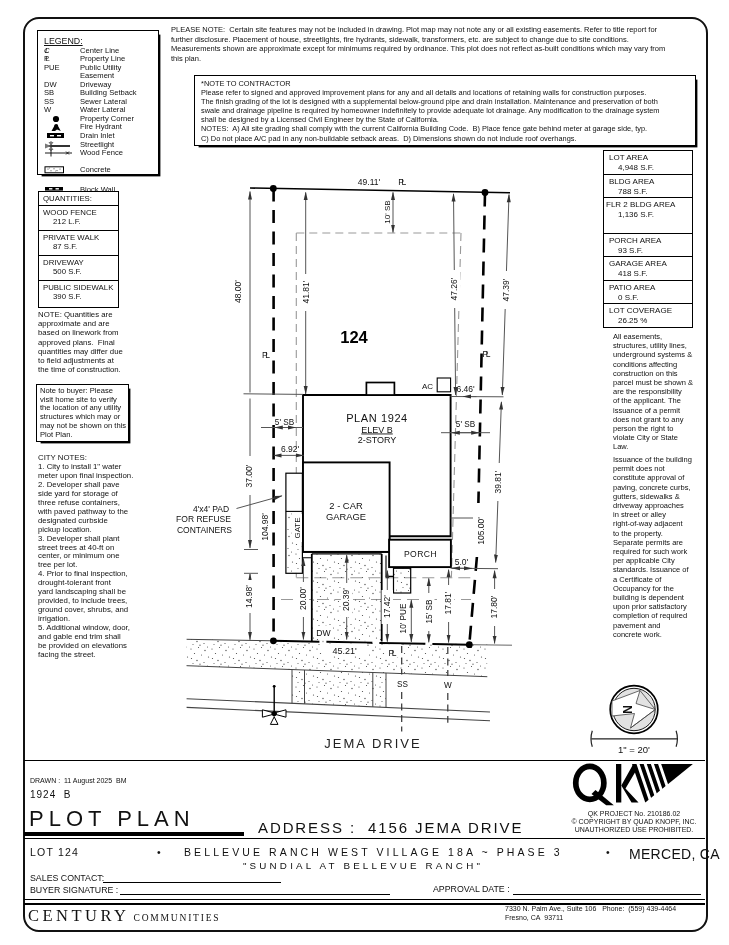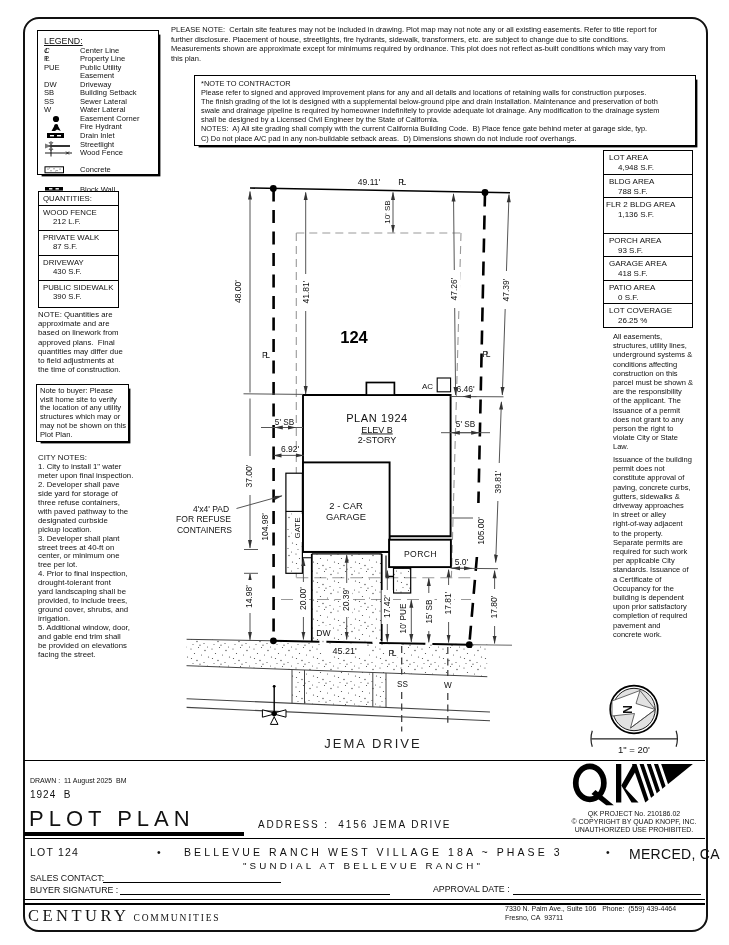--- a/index.html
+++ b/index.html
@@ -54,21 +54,21 @@
 
 <div class="t" style="left:6px;top:75.35px;width:110px;height:8.55px;line-height:8px;">
       <span style="position:absolute;left:0;top:0;">W</span>
       <span style="position:absolute;left:36px;top:0;">Water Lateral</span>
     </div>
 
 <div class="t" style="left:6px;top:83.90px;width:110px;height:8.55px;line-height:8px;">
       <span style="position:absolute;left:0;top:0;"><svg width="24" height="8">
           <circle cx="12" cy="4" r="3.1" fill="#000"></circle>
         </svg></span>
-      <span style="position:absolute;left:36px;top:0;">Easement Corner</span>
+      <span style="position:absolute;left:36px;top:0;">Property Corner</span>
     </div>
 
 <div class="t" style="left:6px;top:92.45px;width:110px;height:8.55px;line-height:8px;">
       <span style="position:absolute;left:0;top:0;"><svg width="24" height="9">
           <path d="M7.5,8 L10,3.5 A2.3,2.3 0 0 1 14.3,3.5 L16.8,8 L13,6.5 L11,8 Z" fill="#000"></path>
           <circle cx="12.2" cy="3" r="2" fill="#000"></circle>
         </svg></span>
       <span style="position:absolute;left:36px;top:0;">Fire Hydrant</span>
     </div>
 
@@ -127,21 +127,21 @@
 </div>
 
 <div class="abs" style="left:38px;top:191px;width:79px;height:115px;border:1.4px solid #000;font-size:7.8px;">
 
 <div style="border-bottom:1.4px solid #000;padding:2px 0 1px 4px;height:10px;">QUANTITIES:</div>
 
 <div style="border-bottom:1.4px solid #000;padding:2px 0 1px 4px;height:21px;line-height:9.4px;">WOOD FENCE<br><span style="margin-left:10px;">212 L.F.</span></div>
 
 <div style="border-bottom:1.4px solid #000;padding:2px 0 1px 4px;height:21px;line-height:9.4px;">PRIVATE WALK<br><span style="margin-left:10px;">87 S.F.</span></div>
 
-<div style="border-bottom:1.4px solid #000;padding:2px 0 1px 4px;height:21px;line-height:9.4px;">DRIVEWAY<br><span style="margin-left:10px;">430 S.F.</span></div>
+<div style="border-bottom:1.4px solid #000;padding:2px 0 1px 4px;height:21px;line-height:9.4px;">DRIVEWAY<br><span style="margin-left:10px;">500 S.F.</span></div>
 
 <div style="padding:2px 0 1px 4px;height:21px;line-height:9.4px;">PUBLIC SIDEWALK<br><span style="margin-left:10px;">390 S.F.</span></div>
 </div>
 
 <div class="abs" style="left:38px;top:310px;width:110px;font-size:7.8px;line-height:9.2px;">NOTE: Quantities are<br>approximate and are<br>based on linework from<br>approved plans.&nbsp; Final<br>quantities may differ due<br>to field adjustments at<br>the time of construction.</div>
 
 <div class="box" style="left:36px;top:384px;width:91px;height:56px;font-size:7.6px;line-height:8.7px;">
 <div style="padding:2px 0 0 3px;">Note to buyer: Please<br>visit home site to verify<br>the location of any utility<br>structures which may or<br>may not be shown on this<br>Plot Plan.</div>
 </div>
 
@@ -487,21 +487,21 @@
 <div class="abs" style="left:24px;top:759.5px;width:681px;height:1px;background:#000;"></div>
 
 <div class="t" style="left:30px;top:777px;font-size:7px;">DRAWN :&nbsp; 11 August 2025&nbsp; BM</div>
 
 <div class="t" style="left:30px;top:789px;font-size:10px;letter-spacing:1px;">1924&nbsp; B</div>
 
 <div class="t" style="left:29px;top:806px;font-size:22px;letter-spacing:5px;">PLOT PLAN</div>
 
 <div class="abs" style="left:24px;top:831.5px;width:220px;height:4px;background:#000;"></div>
 
-<div class="t" style="left:258px;top:818.5px;font-size:10px;letter-spacing:1.9px;">ADDRESS :&nbsp; 4156 JEMA DRIVE</div>
+<div class="t" style="left:258px;top:818.5px;font-size:15px;letter-spacing:1.9px;">ADDRESS :&nbsp; 4156 JEMA DRIVE</div>
 
 <div class="abs" style="left:24px;top:838px;width:681px;height:1px;background:#000;"></div>
 
 <div class="t" style="left:30px;top:846px;font-size:10.5px;letter-spacing:1.2px;">LOT 124</div>
 <div class="t" style="left:157px;top:846px;font-size:10.5px;">•</div>
 <div class="t" style="left:184px;top:846px;font-size:10.5px;letter-spacing:3.1px;">BELLEVUE RANCH WEST VILLAGE 18A ~ PHASE 3</div>
 <div class="t" style="left:606px;top:846px;font-size:10.5px;">•</div>
 <div class="t" style="left:629px;top:846px;font-size:14px;letter-spacing:0.3px;">MERCED, CA</div>
 
 <div class="t" style="left:363px;top:860px;font-size:9.8px;letter-spacing:3.2px;transform:translateX(-50%);">"SUNDIAL AT BELLEVUE RANCH"</div>

